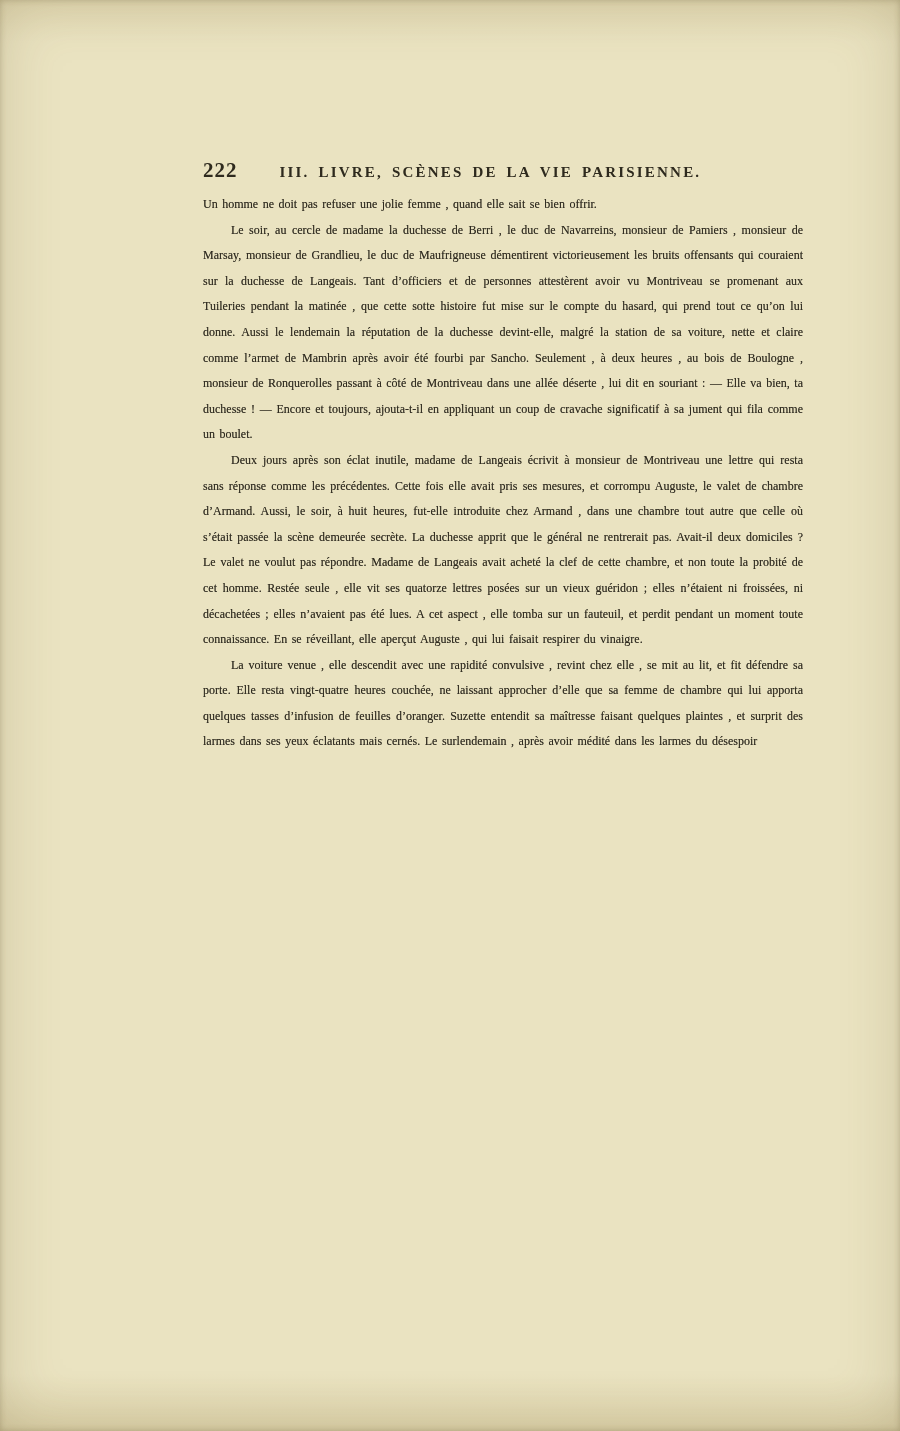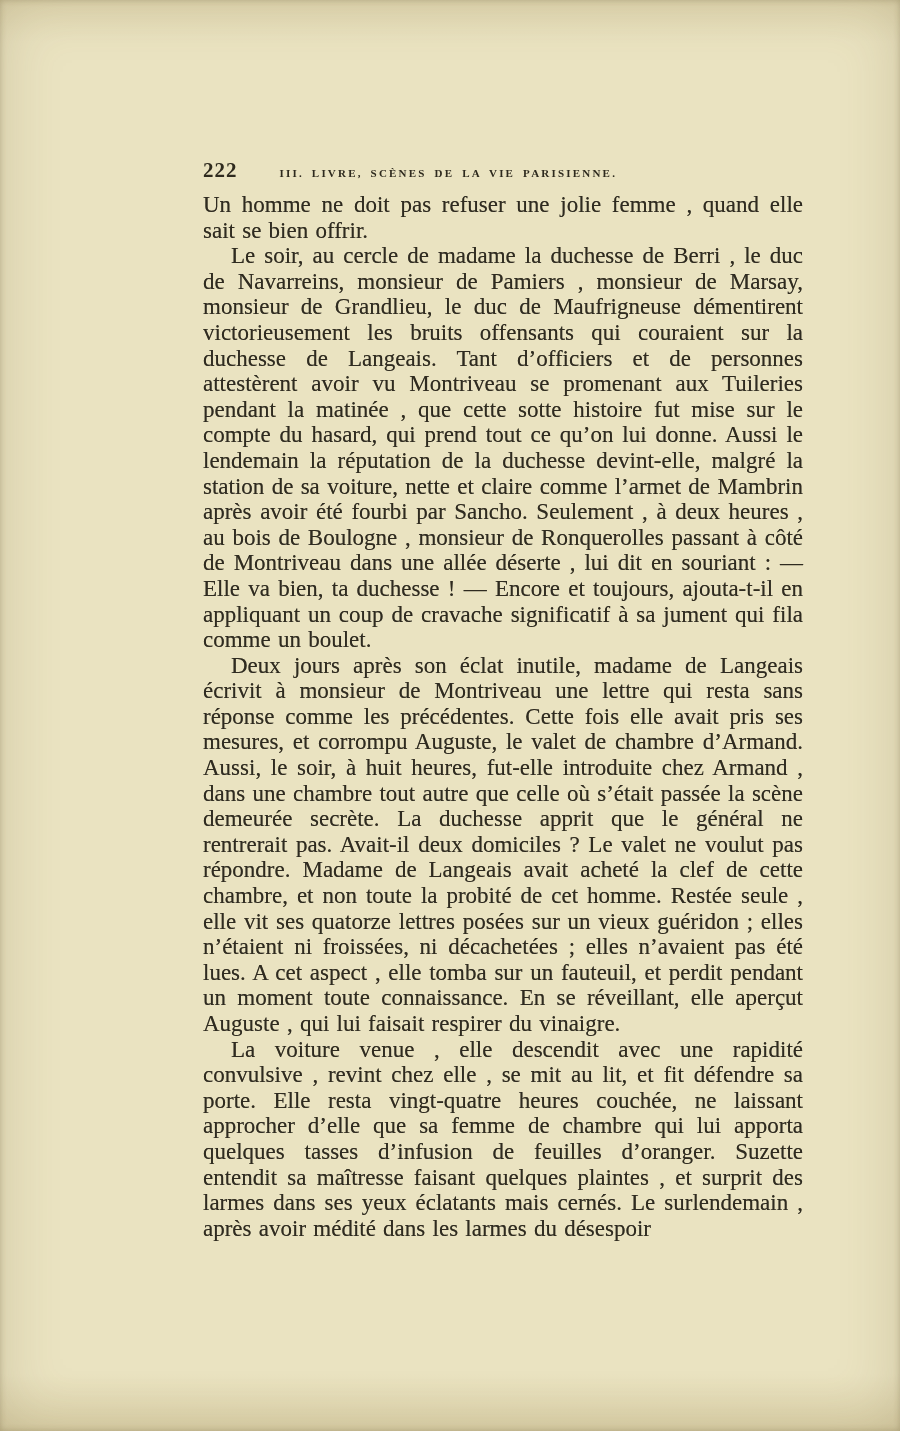--- a/index.html
+++ b/index.html
@@ -37,29 +37,29 @@
     align-items: baseline;
     margin-bottom: 9px;
   }
   .page-number {
     font-size: 21px;
     font-weight: 700;
     letter-spacing: 1px;
     margin-right: 42px;
   }
   .running-title {
-    font-size: 11px;
+    font-size: 15px;
     font-weight: 700;
     letter-spacing: 2.2px;
     word-spacing: 3px;
     white-space: nowrap;
   }
   .body-text p {
     margin: 0;
-    font-size: 23px;
+    font-size: 12px;
     line-height: 25.6px;
     text-align: justify;
     word-spacing: 1.5px;
     color: #2f2b20;
     text-shadow: 0 0 0.4px rgba(47, 43, 32, 0.55);
   }
   .body-text p.indent {
     text-indent: 28px;
   }
 </style>

